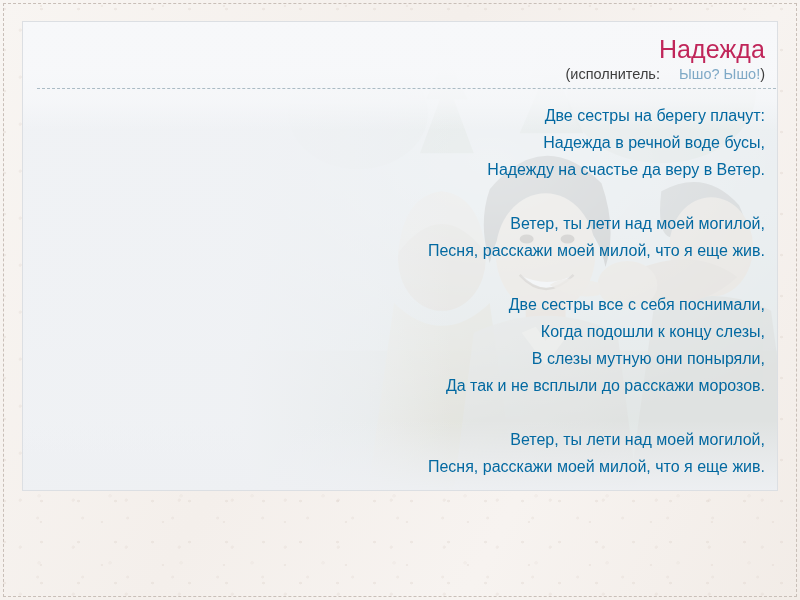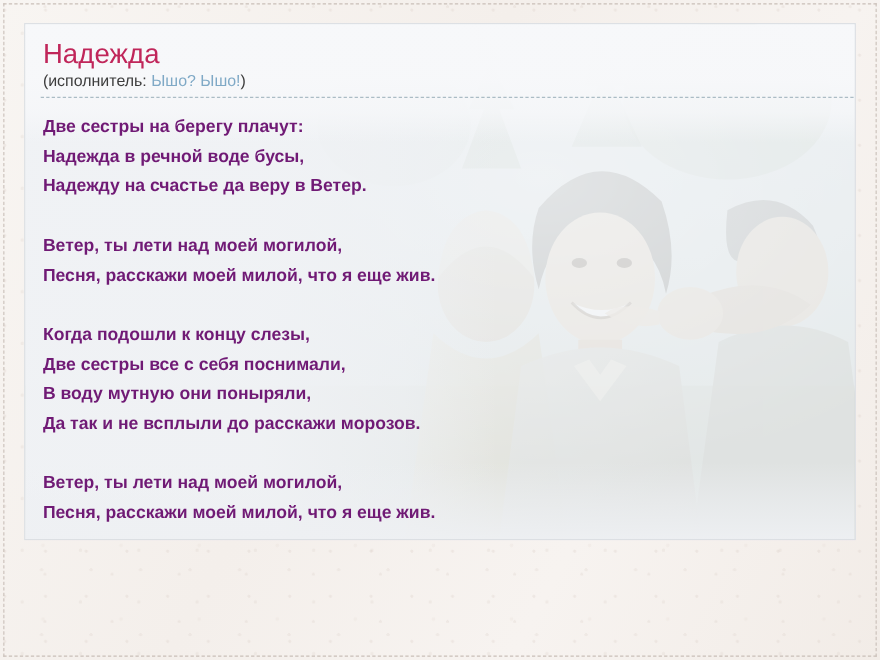--- a/index.html
+++ b/index.html
@@ -46,20 +46,21 @@
   
   #content-panel {
     position: absolute;
     left: 22px;
     top: 21px;
     width: 756px;
     height: 470px;
     background: #e7eaee;
     border: 1px solid #dcdfe3;
     overflow: hidden;
+    text-align: right;
   }
 
   
   #photo-backdrop {
     position: absolute;
     inset: 0;
     overflow: hidden;
   }
   #photo-backdrop svg { display: block; width: 100%; height: 100%; }
 
@@ -123,38 +124,38 @@
     padding: 1px 0 3px 2px;
     font-size: 14.5px;
     line-height: 19px;
     color: #3d3d3d;
     white-space: nowrap;
   }
   #artist-name {
     color: #7fa9c6;
     text-decoration: none;
     cursor: pointer;
+    margin-left: 15px;
   }
 
   #title-divider {
     margin: 1px 0 0 0;
     height: 0;
     border: 0;
     border-top: 1px dashed #9fb2bd;
     width: 744px;
     opacity: 0.85;
   }
 
   #lyrics-body {
     margin-top: 13px;
     padding-left: 2px;
     font-size: 16px;
     line-height: 27px;
-    color: #701a75;
-    font-weight: bold;
+    color: #0369a1;
   }
   .stanza { margin: 0 0 27px 0; }
   .stanza:last-child { margin-bottom: 0; }
   .lyric-line { white-space: nowrap; }
 </style>
 </head>
 <body>
 
 <div id="paper-canvas"></div>
 
@@ -256,23 +257,23 @@
         <div class="lyric-line">Надежда в речной воде бусы,</div>
         <div class="lyric-line">Надежду на счастье да веру в Ветер.</div>
       </div>
 
       <div class="stanza">
         <div class="lyric-line">Ветер, ты лети над моей могилой,</div>
         <div class="lyric-line">Песня, расскажи моей милой, что я еще жив.</div>
       </div>
 
       <div class="stanza">
+        <div class="lyric-line">Две сестры все с себя поснимали,</div>
         <div class="lyric-line">Когда подошли к концу слезы,</div>
-        <div class="lyric-line">Две сестры все с себя поснимали,</div>
-        <div class="lyric-line">В воду мутную они поныряли,</div>
+        <div class="lyric-line">В слезы мутную они поныряли,</div>
         <div class="lyric-line">Да так и не всплыли до расскажи морозов.</div>
       </div>
 
       <div class="stanza">
         <div class="lyric-line">Ветер, ты лети над моей могилой,</div>
         <div class="lyric-line">Песня, расскажи моей милой, что я еще жив.</div>
       </div>
 
     </div>
   </div>

